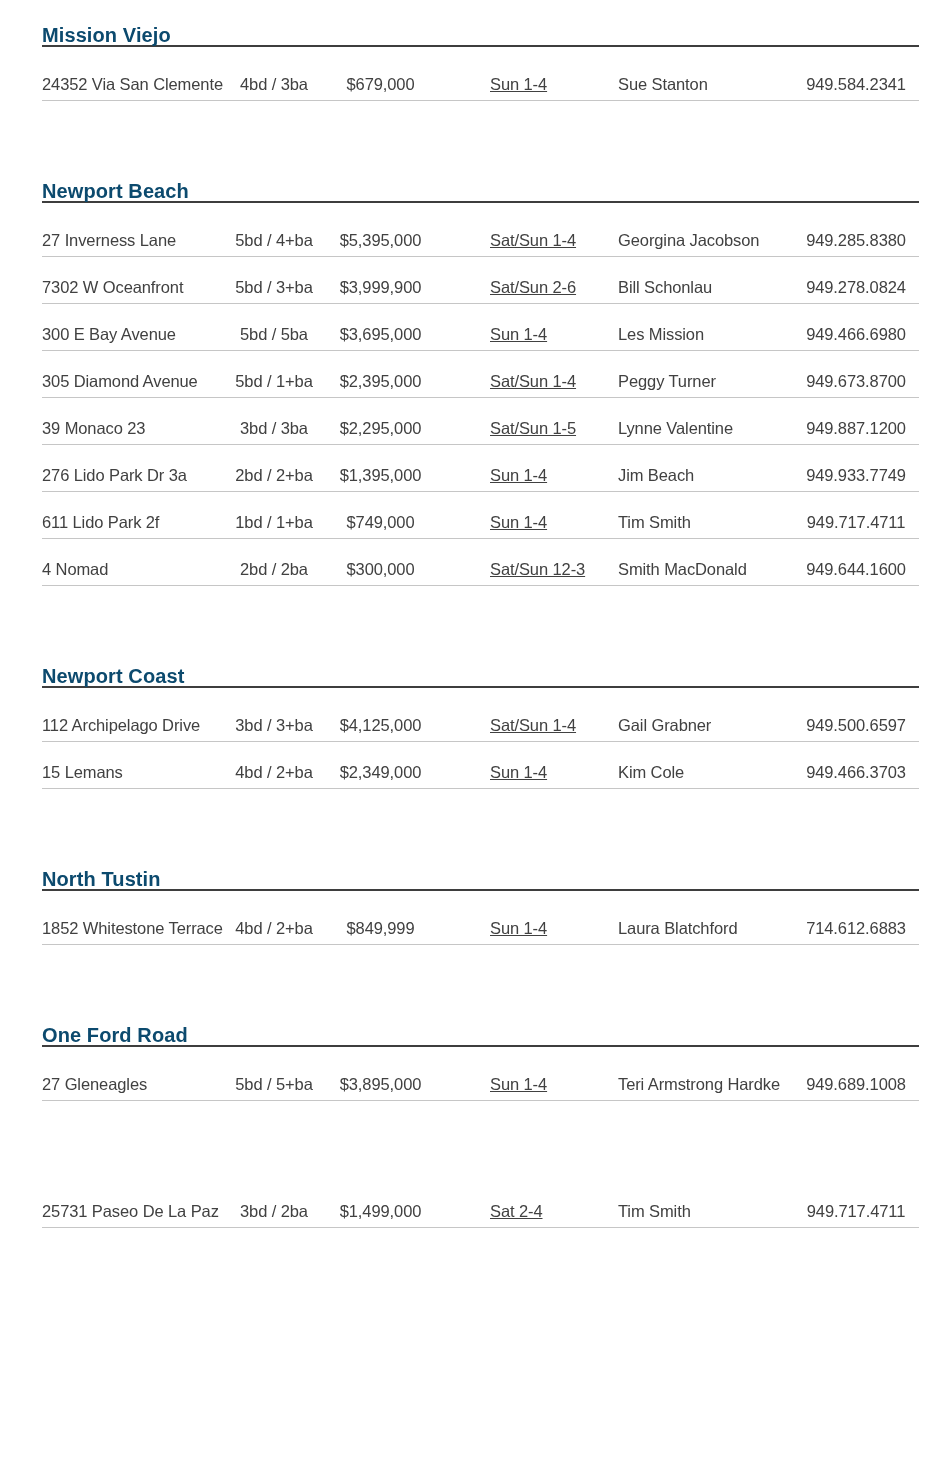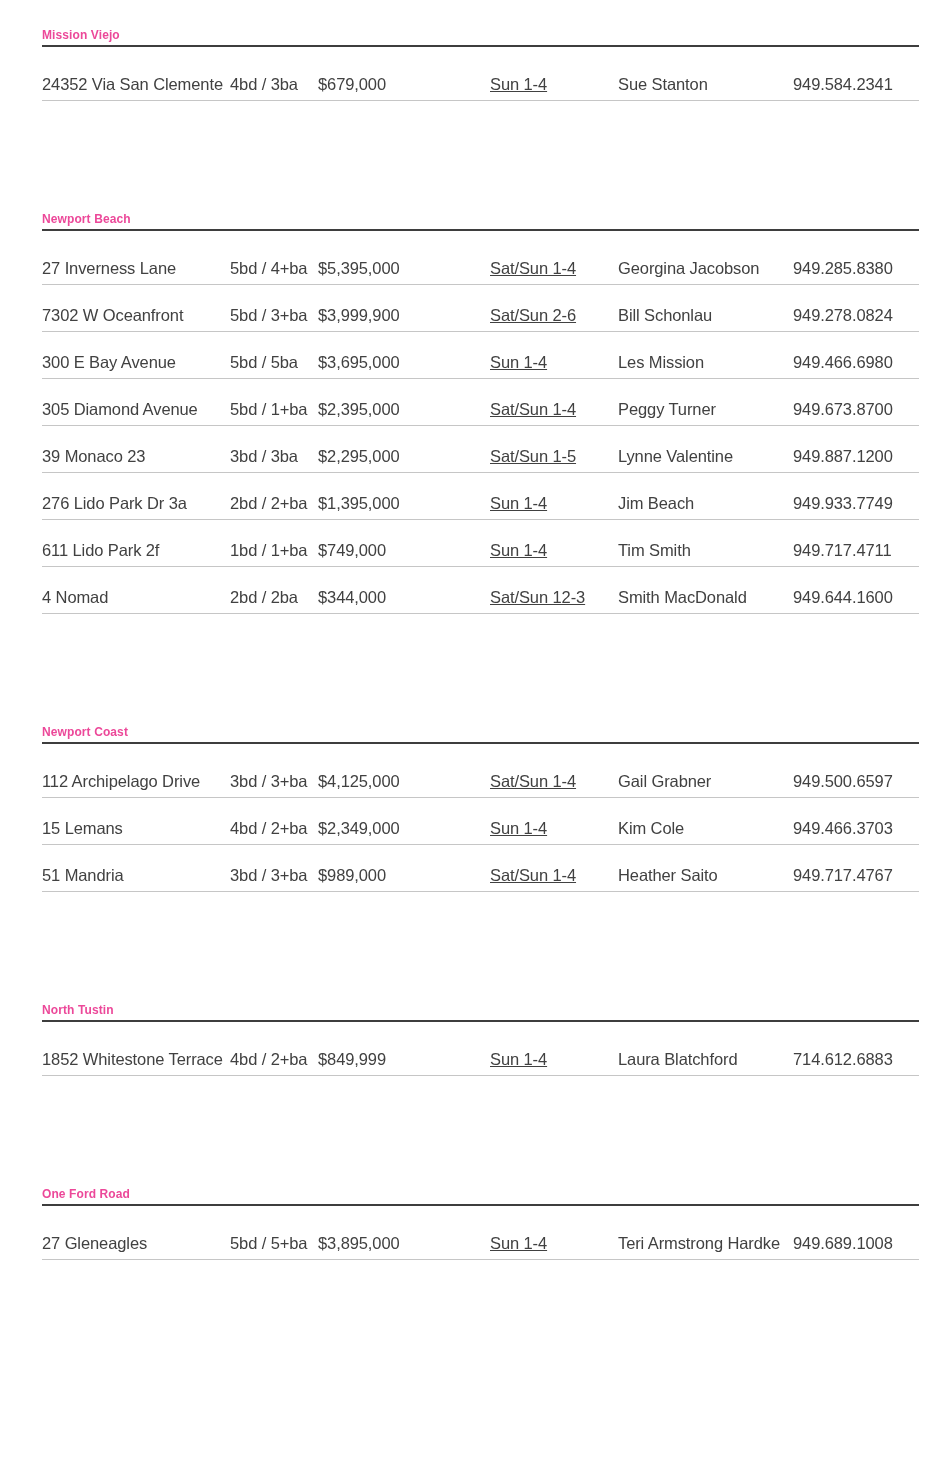--- a/index.html
+++ b/index.html
@@ -6,46 +6,46 @@
   html, body { margin: 0; padding: 0; }
   body {
     width: 933px;
     height: 1472px;
     box-sizing: border-box;
     padding: 25px 14px 0 42px;
     background: #ffffff;
     font-family: "Liberation Sans", "DejaVu Sans", sans-serif;
   }
   .section h2 {
-    font-size: 12px;
+    font-size: 20px;
     line-height: 20px;
     font-weight: bold;
-    color: #ec4899;
+    color: #0c4a6e;
     margin: 0;
     padding: 0;
     border-bottom: 2px solid #3e3e3e;
     letter-spacing: 0.1px;
   }
-  .section + .section { margin-top: 108px; }
+  .section + .section { margin-top: 80px; }
   table.listings {
     border-collapse: collapse;
     table-layout: fixed;
     width: 100%;
     margin-top: 7px;
   }
   td {
     border-bottom: 1px solid #c6c6c6;
     padding: 21px 0 6px 0;
     font-size: 16.5px;
     line-height: 19px;
     color: #414141;
     white-space: nowrap;
     letter-spacing: -0.1px;
   }
-  td.bdba, td.price, td.phone { text-align: left; }
+  td.bdba, td.price, td.phone { text-align: center; }
   td.time { padding-left: 47px; text-decoration: underline; }
   col.c-addr  { width: 188px; }
   col.c-bdba  { width: 88px; }
   col.c-price { width: 125px; }
   col.c-time  { width: 175px; }
   col.c-agent { width: 175px; }
   col.c-phone { width: 126px; }
 </style>
 </head>
 <body>
@@ -138,21 +138,21 @@
         <td class="addr">611 Lido Park 2f</td>
         <td class="bdba">1bd / 1+ba</td>
         <td class="price">$749,000</td>
         <td class="time">Sun 1-4</td>
         <td class="agent">Tim Smith</td>
         <td class="phone">949.717.4711</td>
       </tr>
       <tr>
         <td class="addr">4 Nomad</td>
         <td class="bdba">2bd / 2ba</td>
-        <td class="price">$344,000</td>
+        <td class="price">$300,000</td>
         <td class="time">Sat/Sun 12-3</td>
         <td class="agent">Smith MacDonald</td>
         <td class="phone">949.644.1600</td>
       </tr>
     </tbody>
   </table>
 </div>
 
 <div class="section">
   <h2>Newport Coast</h2>
@@ -175,28 +175,20 @@
         <td class="phone">949.500.6597</td>
       </tr>
       <tr>
         <td class="addr">15 Lemans</td>
         <td class="bdba">4bd / 2+ba</td>
         <td class="price">$2,349,000</td>
         <td class="time">Sun 1-4</td>
         <td class="agent">Kim Cole</td>
         <td class="phone">949.466.3703</td>
       </tr>
-      <tr>
-        <td class="addr">51 Mandria</td>
-        <td class="bdba">3bd / 3+ba</td>
-        <td class="price">$989,000</td>
-        <td class="time">Sat/Sun 1-4</td>
-        <td class="agent">Heather Saito</td>
-        <td class="phone">949.717.4767</td>
-      </tr>
     </tbody>
   </table>
 </div>
 
 <div class="section">
   <h2>North Tustin</h2>
   <table class="listings">
     <colgroup>
         <col class="c-addr">
         <col class="c-bdba">
@@ -236,13 +228,33 @@
         <td class="price">$3,895,000</td>
         <td class="time">Sun 1-4</td>
         <td class="agent">Teri Armstrong Hardke</td>
         <td class="phone">949.689.1008</td>
       </tr>
     </tbody>
   </table>
 </div>
 
 <div class="section">
+  <table class="listings">
+    <colgroup>
+        <col class="c-addr">
+        <col class="c-bdba">
+        <col class="c-price">
+        <col class="c-time">
+        <col class="c-agent">
+        <col class="c-phone">
+      </colgroup>
+    <tbody>
+      <tr>
+        <td class="addr">25731 Paseo De La Paz</td>
+        <td class="bdba">3bd / 2ba</td>
+        <td class="price">$1,499,000</td>
+        <td class="time">Sat 2-4</td>
+        <td class="agent">Tim Smith</td>
+        <td class="phone">949.717.4711</td>
+      </tr>
+    </tbody>
+  </table>
 </div>
 
 </body></html>

